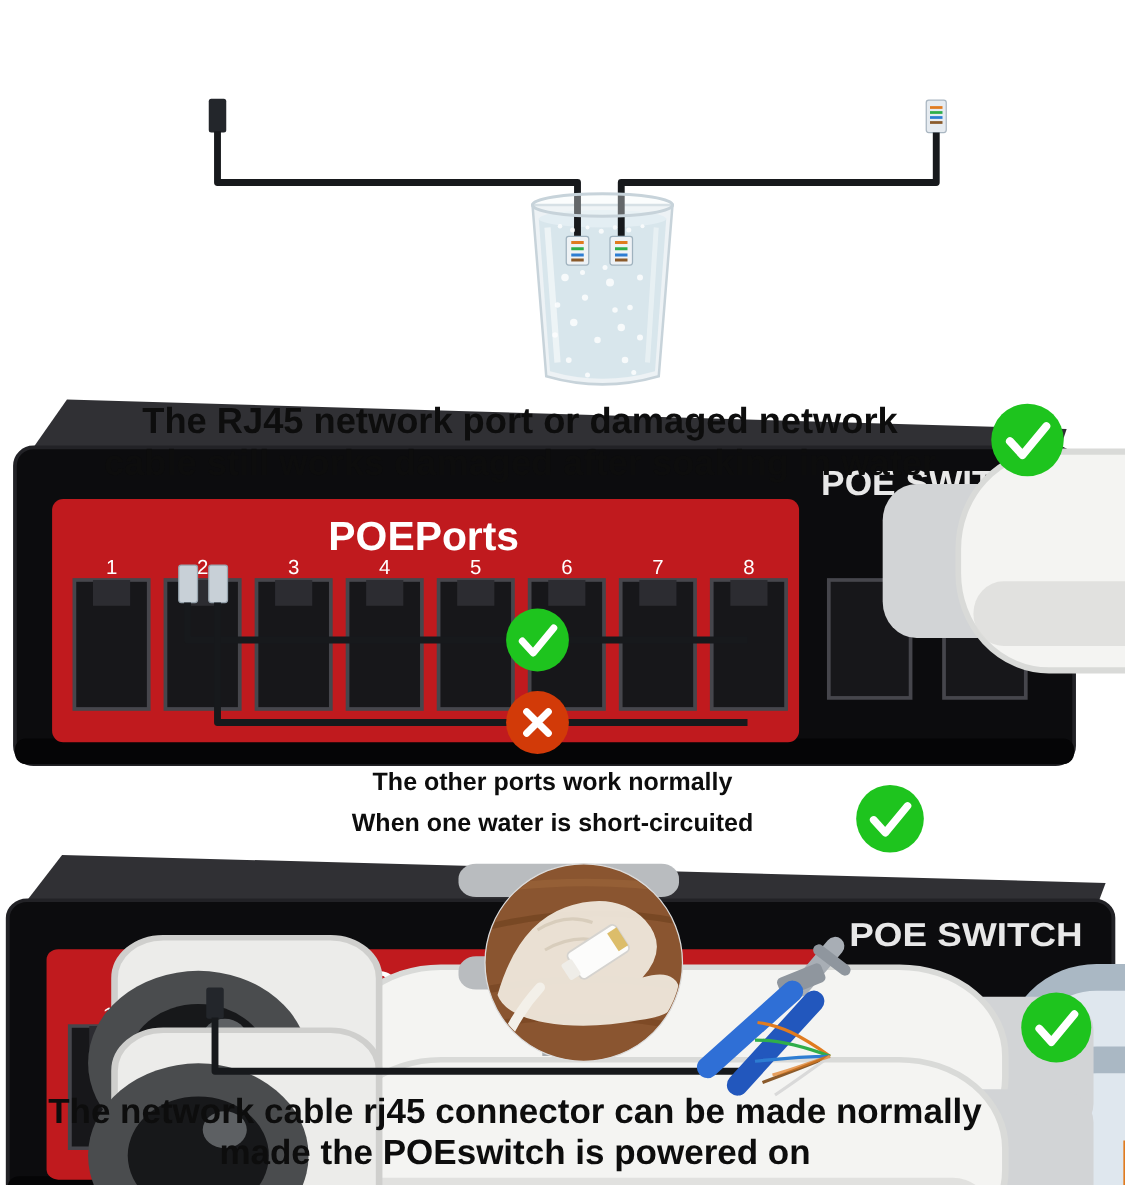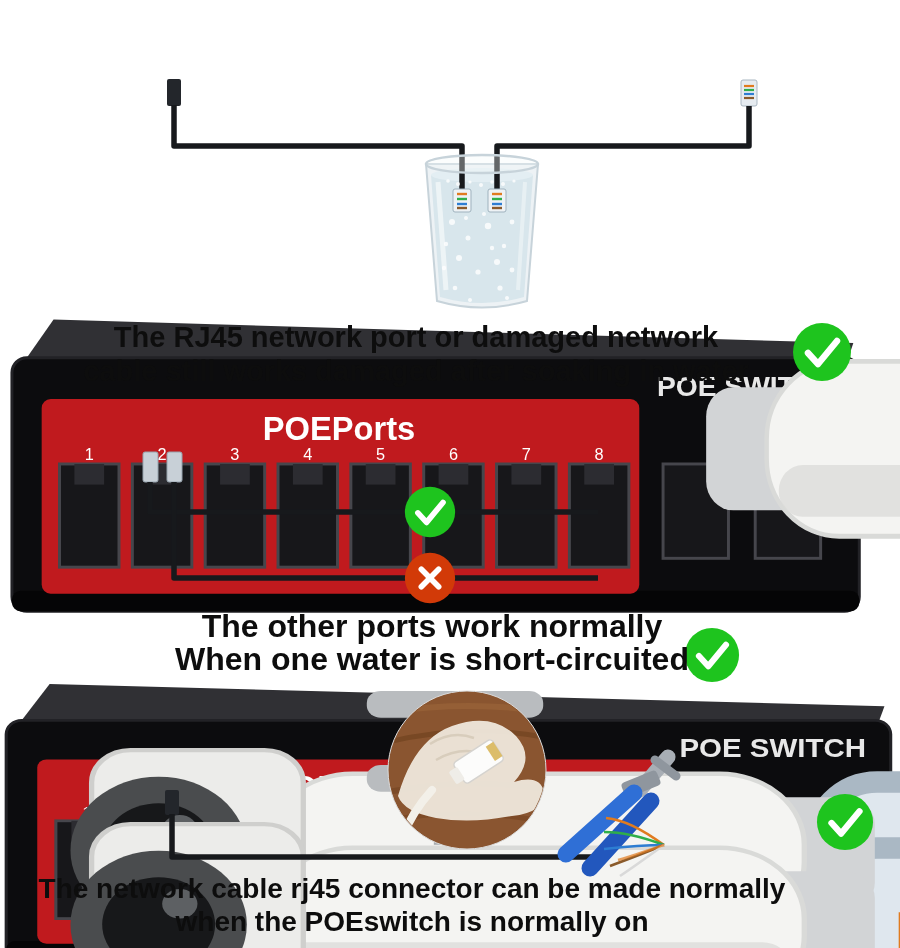--- a/index.html
+++ b/index.html
@@ -3,21 +3,21 @@
 <meta charset="utf-8">
 <style>
   html,body{margin:0;padding:0;background:#ffffff;}
   .stage{position:relative;width:900px;height:948px;background:#fff;overflow:hidden;
          font-family:"Liberation Sans",sans-serif;}
   .art{position:absolute;left:0;top:0;}
   svg text{font-family:"Liberation Sans",sans-serif;}
   .cable{fill:none;stroke-width:5.5;stroke-linejoin:round;}
   .caption{position:absolute;text-align:center;font-weight:bold;color:#0d0d0d;}
   .cap1{left:0;width:832px;top:320px;font-size:29px;line-height:34px;}
-  .cap2{left:30px;width:804px;top:610px;font-size:32px;line-height:33px;}
+  .cap2{left:40px;width:804px;top:610px;font-size:20px;line-height:33px;}
   .cap3{left:0;width:824px;top:872px;font-size:28px;line-height:33px;}
 </style>
 </head>
 <body>
 
 <div class="stage">
 
 <svg class="art" width="900" height="948" viewBox="0 0 900 948">
   <defs>
     <clipPath id="clip-inset">
@@ -235,16 +235,16 @@
   <div class="cap-line">cable still works damaged after soaking in water</div>
 </div>
 
 <div class="caption cap2">
   <div class="cap-line">The other ports work normally</div>
   <div class="cap-line">When one water is short-circuited</div>
 </div>
 
 <div class="caption cap3">
   <div class="cap-line">The network cable rj45 connector can be made normally</div>
-  <div class="cap-line">when the POEswitch is normally on</div>
+  <div class="cap-line">made the POEswitch is powered on</div>
 </div>
 
 </div>
 
 </body></html>

